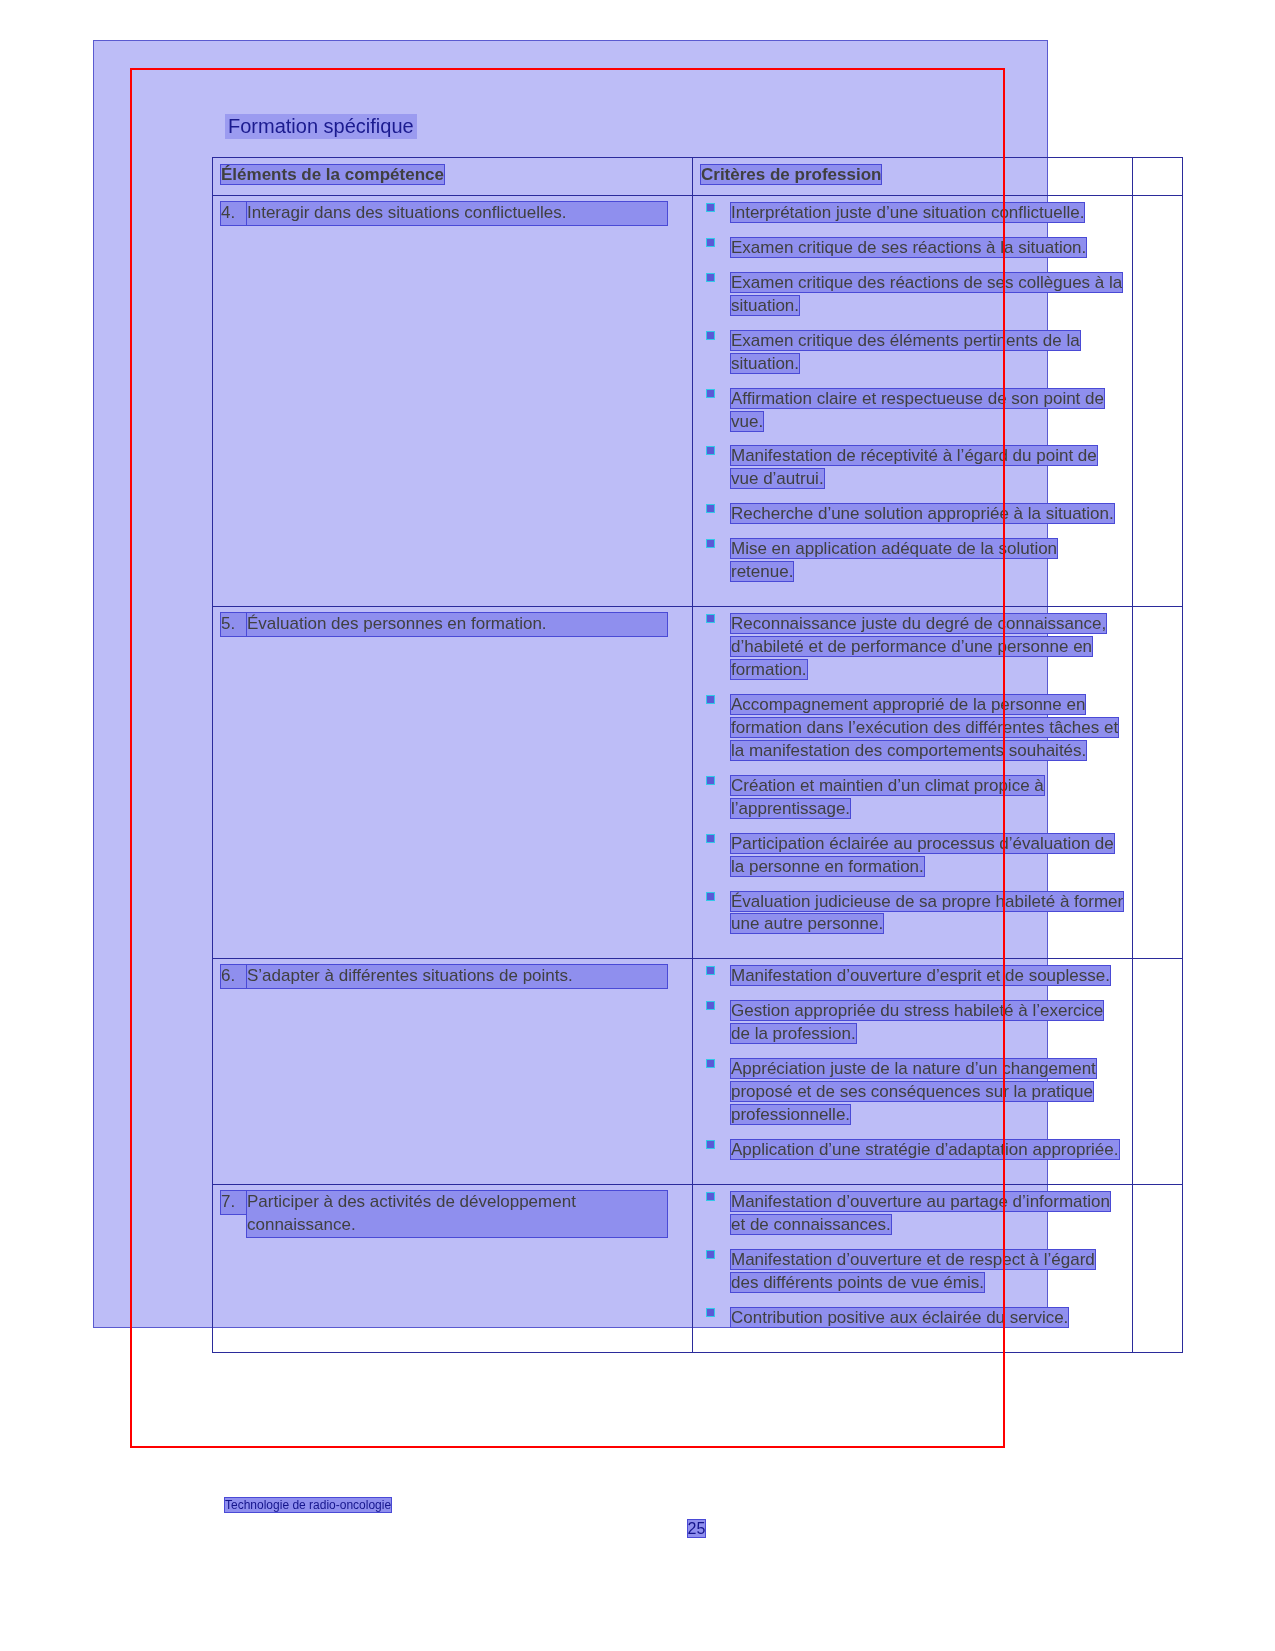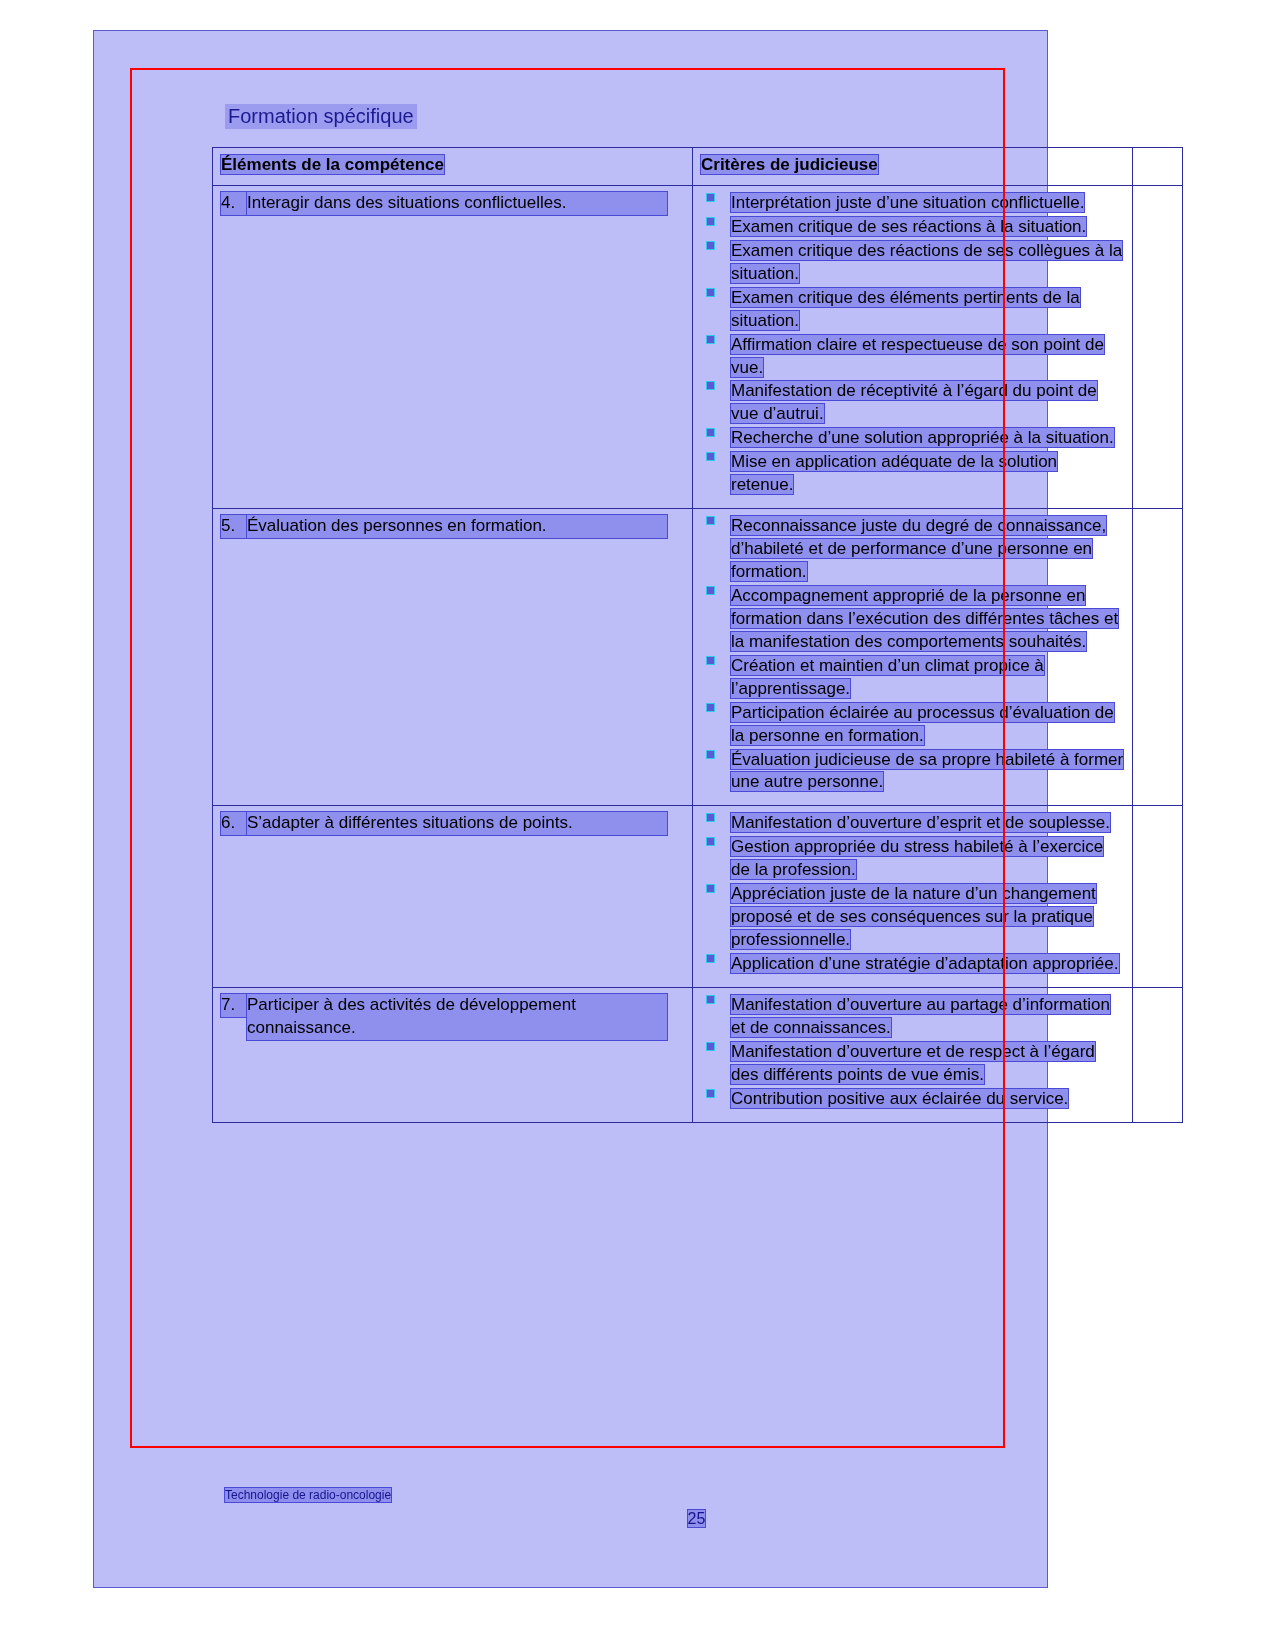--- a/index.html
+++ b/index.html
@@ -12,23 +12,23 @@
     height: 1651px;
     font-family: "Liberation Serif", serif;
     position: relative;
     overflow: hidden;
   }
 
   
   #page-sheet {
     position: absolute;
     left: 93px;
-    top: 30px;
+    top: 40px;
     width: 955px;
-    height: 1558px;
+    height: 1288px;
     background: #bdbdf7;
     border: 1px solid #5a5ad0;
     box-sizing: border-box;
   }
 
   
   #selection-rect {
     position: absolute;
     left: 130px;
     top: 68px;
@@ -58,21 +58,21 @@
     width: 970px;
     border-collapse: collapse;
     table-layout: fixed;
     background: transparent;
   }
   #comp-table td, #comp-table th {
     border: 1px solid #2b2b9b;
     vertical-align: top;
     padding: 6px 8px 10px 8px;
     font-size: 17px;
-    color: #000000;
+    color: #404040;
     line-height: 1.35;
     font-family: "Liberation Sans", sans-serif;
   }
   #comp-table th {
     text-align: left;
     font-weight: bold;
     padding-bottom: 8px;
   }
   .col-left { width: 480px; }
   .col-right { width: 440px; }
@@ -102,21 +102,21 @@
   }
 
   ul.crit {
     list-style: none;
     margin: 0;
     padding: 0;
   }
   ul.crit li {
     position: relative;
     padding-left: 30px;
-    margin-bottom: 1px;
+    margin-bottom: 12px;
   }
   ul.crit li .bullet {
     position: absolute;
     left: 6px;
     top: 2px;
     width: 7px;
     height: 7px;
     background: #5a5ad6;
     outline: 1px solid #33c8e8;
   }
@@ -149,21 +149,21 @@
 
   <table id="comp-table">
     <colgroup>
       <col class="col-left">
       <col class="col-right">
       <col class="col-pad">
     </colgroup>
     <thead>
       <tr>
         <th><span class="hl">Éléments de la compétence</span></th>
-        <th><span class="hl">Critères de judicieuse</span></th>
+        <th><span class="hl">Critères de profession</span></th>
         <th></th>
       </tr>
     </thead>
     <tbody>
 
       <tr>
         <td>
           <span class="elem-line">
             <span class="elem-num hl">4.</span><span class="elem-text hl">Interagir dans des situations conflictuelles.</span>
           </span>

